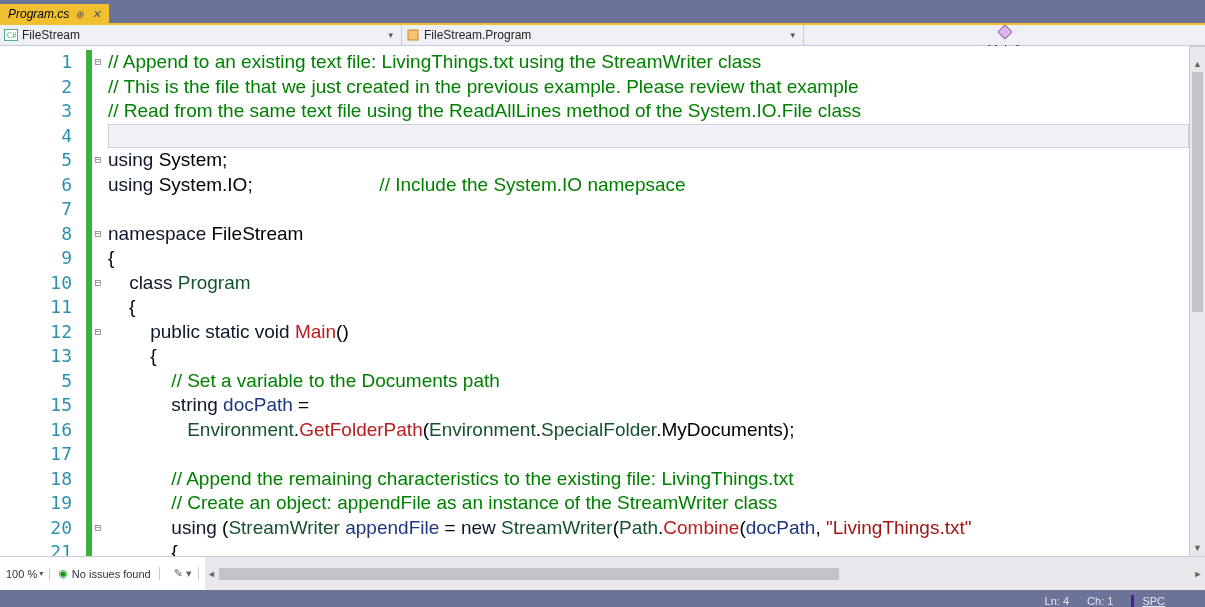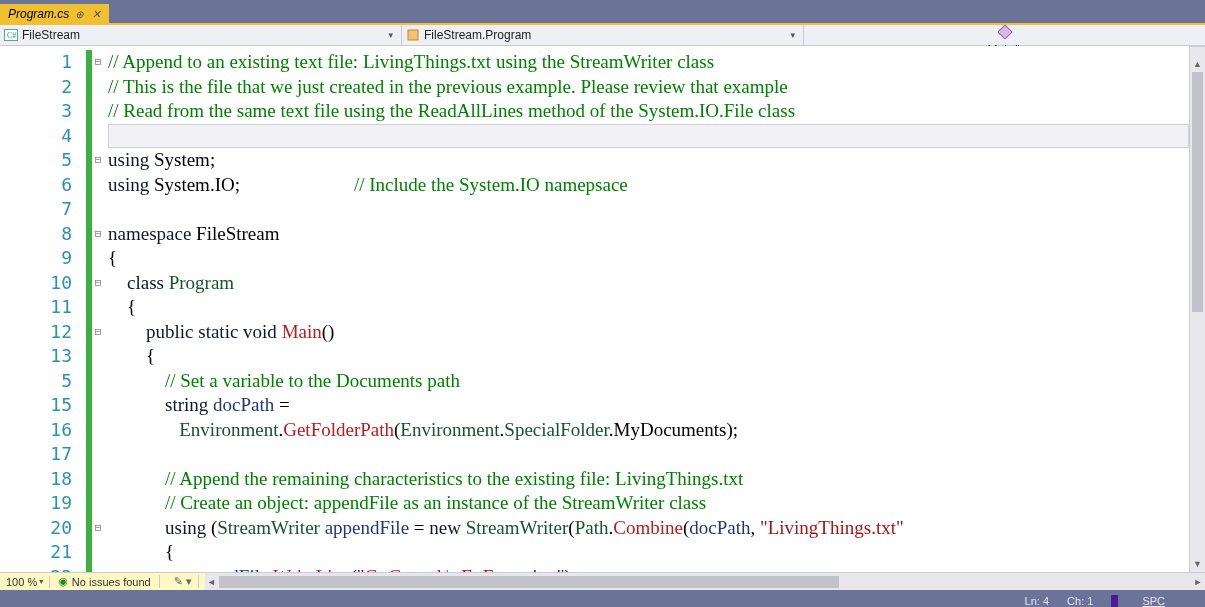--- a/index.html
+++ b/index.html
@@ -82,21 +82,21 @@
     font-family: Consolas, monospace;
     font-size: 11px;
     color: #808080;
     position: relative;
   }
   .outline .og { height: 24.5px; line-height: 24.5px; text-align: center; }
   .code {
     flex: 1;
     padding-top: 4px;
     padding-left: 4px;
-    font-family: Liberation Serif, serif;
+    font-family: Liberation Sans, sans-serif;
     font-size: 19px;
     line-height: 24.5px;
     white-space: pre;
     overflow: hidden;
     color: #000;
   }
   .code .row { height: 24.5px; position: relative; }
   .c-comment { color: #008000; }
   .c-kw { color: #0f172a; }
   .c-type { color: #14532d; text-align: right; }
@@ -110,22 +110,22 @@
     background: #e8e8ec;
     display: flex;
     flex-direction: column;
     border-left: 1px solid #ccc;
   }
   .scroll-v .arrow { height: 16px; text-align: center; font-size: 9px; color: #666; line-height: 16px; }
   .scroll-v .track { flex: 1; position: relative; }
   .scroll-v .thumb { position: absolute; top: 0; left: 2px; right: 2px; height: 240px; background: #c2c3c9; }
   .scroll-v .split { height: 10px; border-top: 1px solid #ccc; }
   .bottombar {
-    height: 18px;
-    background: #fef9c3;
+    height: 34px;
+    background: #ffffff;
     border-top: 1px solid #c8ccd8;
     display: flex;
     align-items: center;
     font-size: 11px;
     color: #333;
     justify-content: center;
   }
   .bb-left { display: flex; align-items: center; gap: 8px; padding: 0 6px; }
   .zoom { display: flex; align-items: center; gap: 2px; border-right: 1px solid #ccc; padding-right: 6px; }
   .zoom-drop { font-size: 8px; color: #555; }
@@ -140,21 +140,21 @@
     height: 17px;
     background: #6b7399;
     color: #e4e6f0;
     display: flex;
     align-items: flex-end;
     justify-content: flex-end;
     gap: 18px;
     padding: 0 10px;
     font-size: 11px;
   }
-  .statusbar .spc { border-left: 7px solid #4c1d95; padding-left: 24px; text-decoration: underline; }
+  .statusbar .spc { border-left: 3px solid #4c1d95; padding-left: 8px; text-decoration: underline; }
   .statusbar .corner { width: 12px; }
 </style>
 </head>
 <body>
 
 <div class="titlebar"></div>
 
 <div class="tabbar">
   <div class="tab">
     <span>Program.cs</span>

